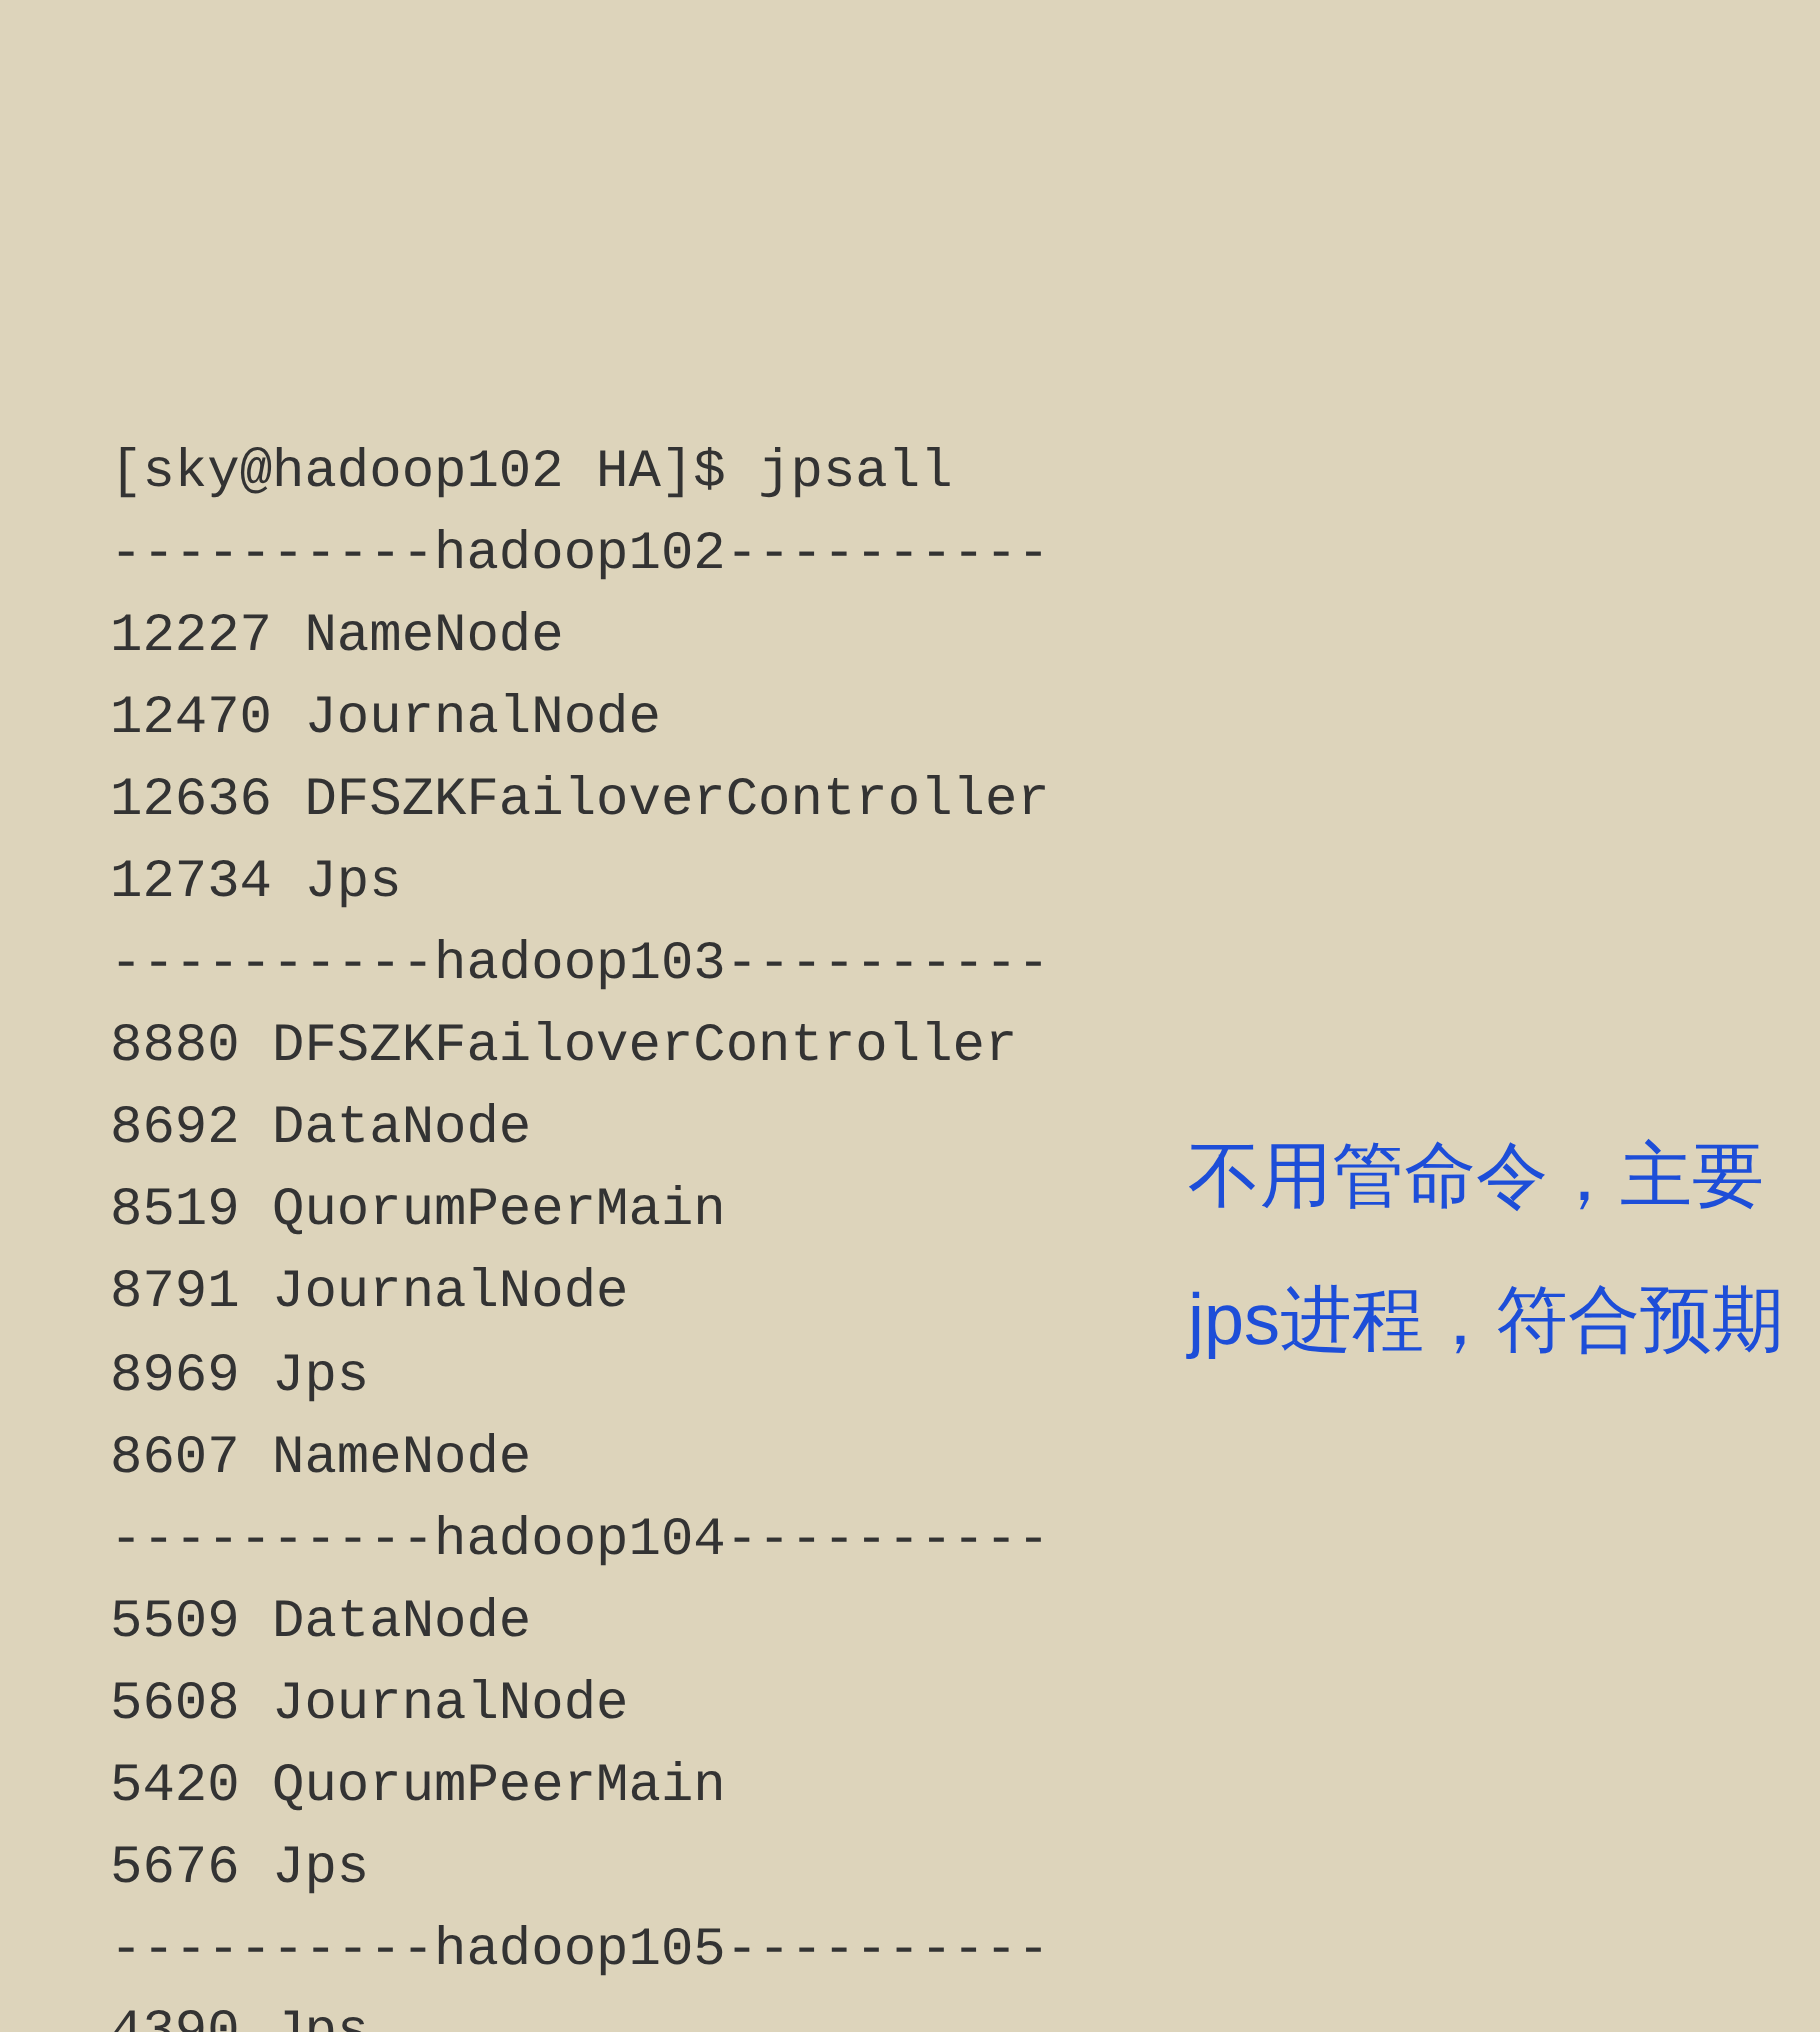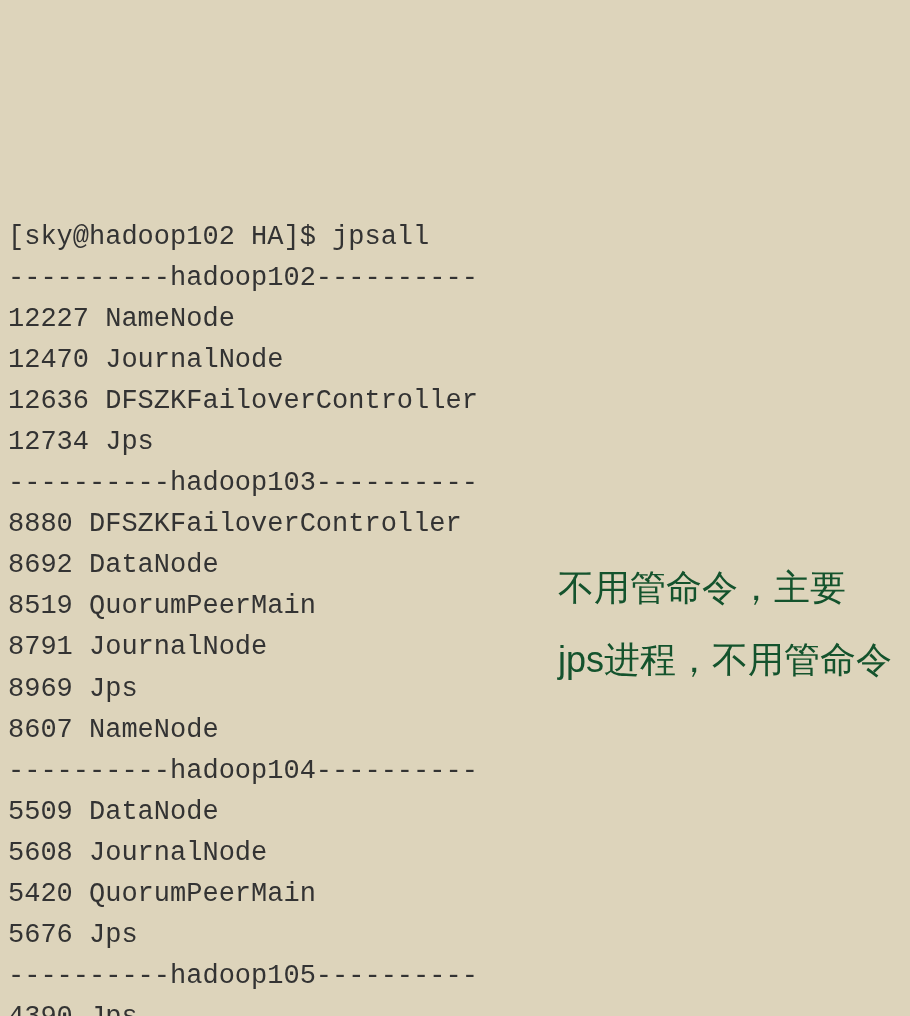--- a/index.html
+++ b/index.html
@@ -17,24 +17,25 @@
       padding: 12px 8px;
       line-height: 1.52;
       position: relative;
       white-space: pre;
     }
     .terminal {
       font-family: 'Consolas', 'Monaco', 'Courier New', monospace;
     }
     .line {
       display: block;
+      margin-left: 47px;
     }
     .annotation {
       position: absolute;
-      color: #14532d;
+      color: #1d4ed8;
       font-family: 'Microsoft YaHei', 'SimHei', sans-serif;
       font-size: 36px;
       line-height: 2;
       right: 18px;
       top: 552px;
       white-space: normal;
     }
     .annotation-line {
       display: block;
     }
@@ -42,17 +43,17 @@
 </head>
 <body>
 
 
 
 <div class="terminal">
 <span class="line">[<span>sky</span>@<span>hadoop102</span> <span>HA</span>]<span>$</span> <span>jpsall</span></span><span class="line">----------hadoop102----------</span><span class="line"><span>12227</span> <span>NameNode</span></span><span class="line"><span>12470</span> <span>JournalNode</span></span><span class="line"><span>12636</span> <span>DFSZKFailoverController</span></span><span class="line"><span>12734</span> <span>Jps</span></span><span class="line">----------hadoop103----------</span><span class="line"><span>8880</span> <span>DFSZKFailoverController</span></span><span class="line"><span>8692</span> <span>DataNode</span></span><span class="line"><span>8519</span> <span>QuorumPeerMain</span></span><span class="line"><span>8791</span> <span>JournalNode</span></span><span class="line"><span>8969</span> <span>Jps</span></span><span class="line"><span>8607</span> <span>NameNode</span></span><span class="line">----------hadoop104----------</span><span class="line"><span>5509</span> <span>DataNode</span></span><span class="line"><span>5608</span> <span>JournalNode</span></span><span class="line"><span>5420</span> <span>QuorumPeerMain</span></span><span class="line"><span>5676</span> <span>Jps</span></span><span class="line">----------hadoop105----------</span><span class="line"><span>4390</span> <span>Jps</span></span></div>
 
 <div class="annotation">
 <span class="annotation-line">不用管命令，主要</span>
-<span class="annotation-line">jps进程，不用管命令</span>
+<span class="annotation-line">jps进程，符合预期</span>
 </div>
 
 
 
 
 </body></html>

